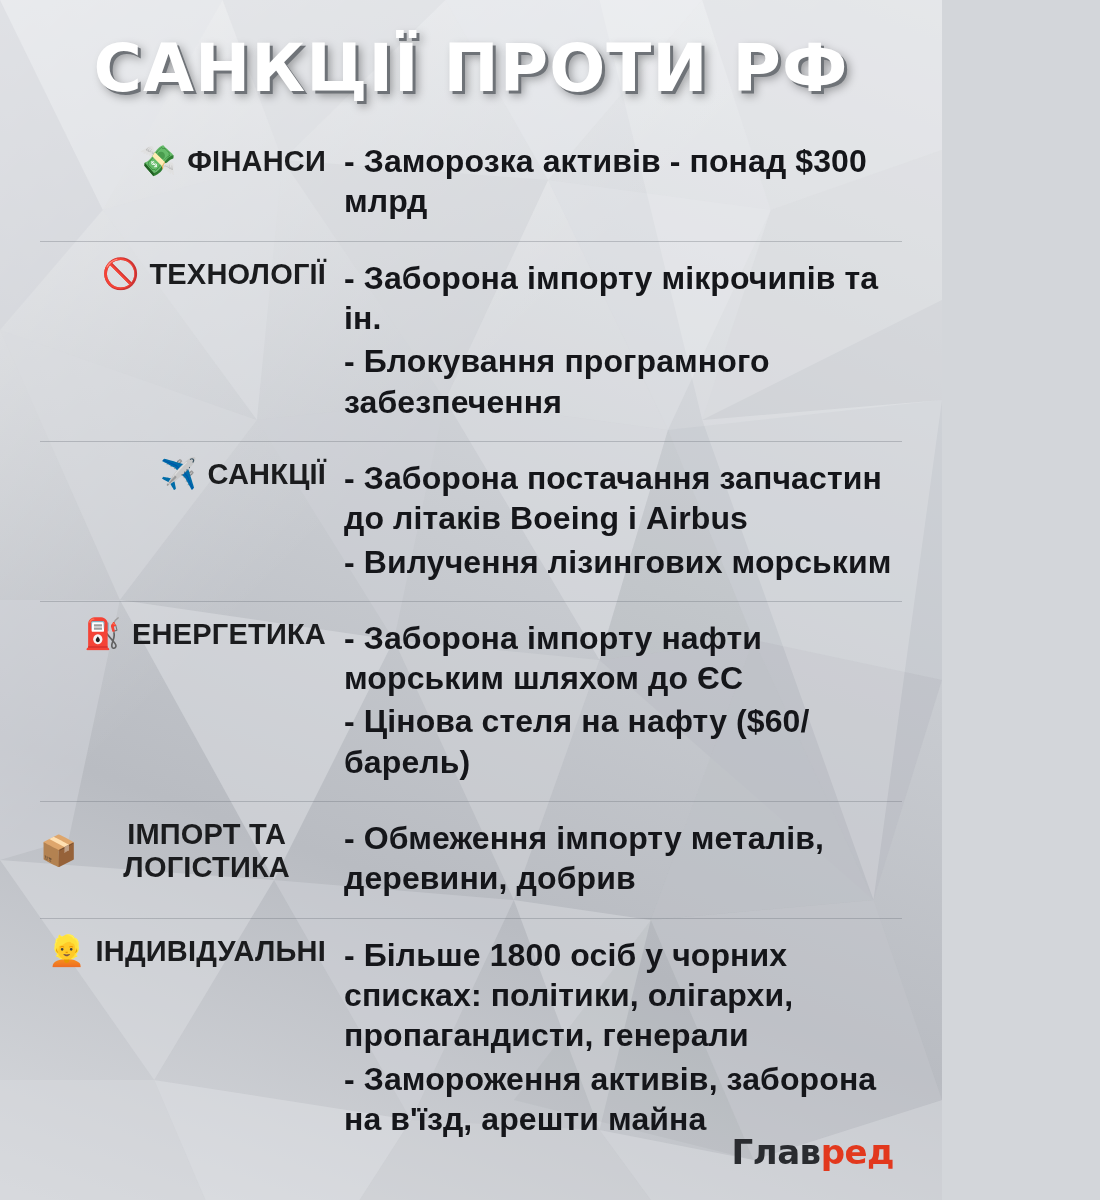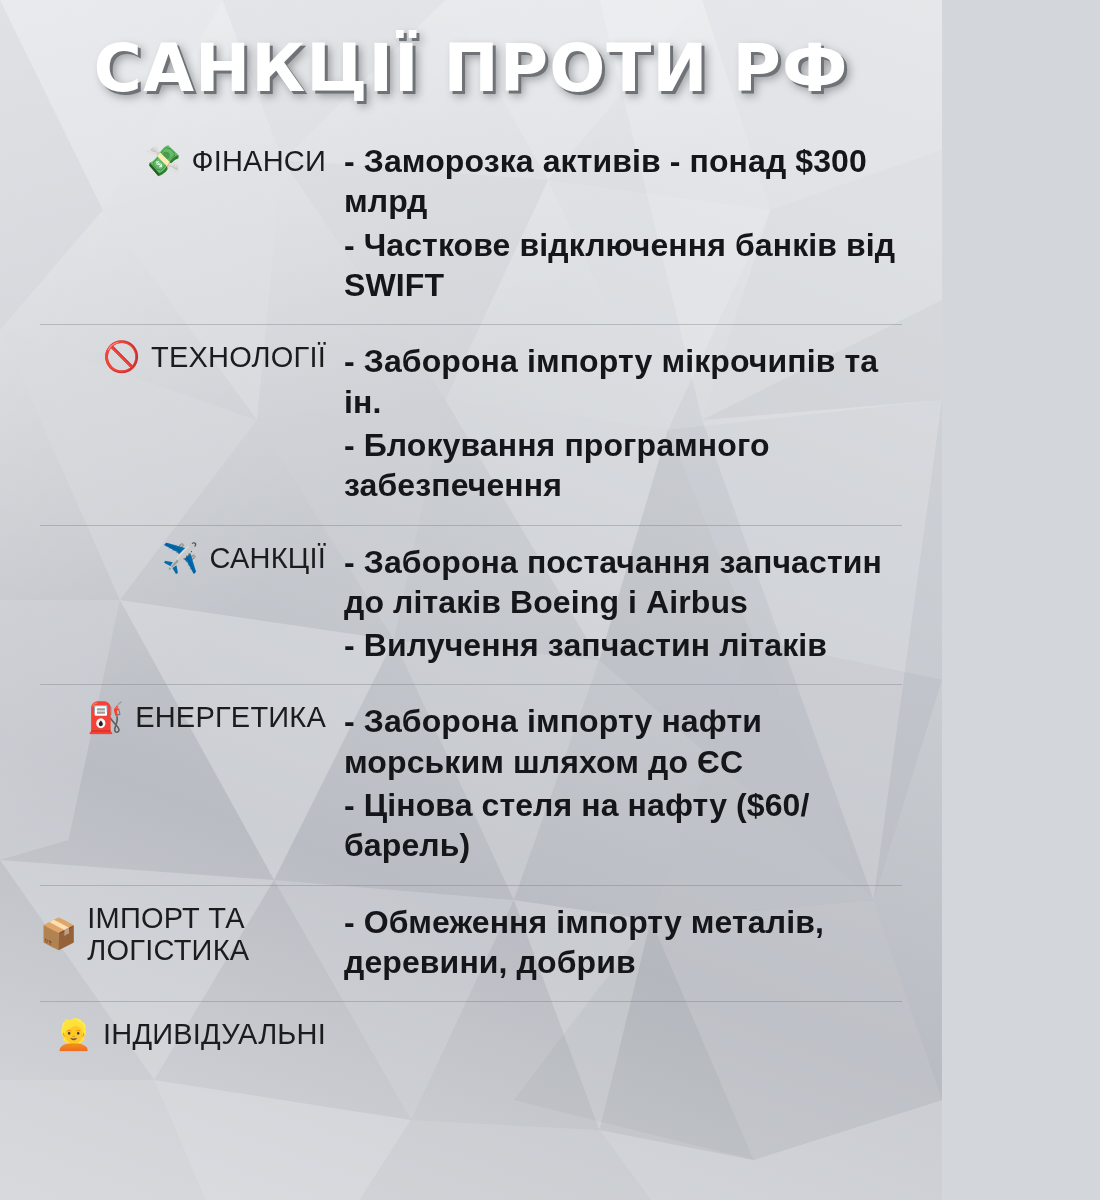--- a/index.html
+++ b/index.html
@@ -70,23 +70,23 @@
     padding-right: 14px;
     box-sizing: border-box;
   }
   .cat-icon {
     font-size: 30px;
     line-height: 1;
     flex: 0 0 auto;
   }
   .cat-label {
     font-size: 29px;
-    font-weight: 400;
+    font-weight: 700;
     color: #1b1c1e;
-    text-align: left;
+    text-align: center;
     line-height: 1.12;
     letter-spacing: 0.2px;
   }
 
   .items {
     flex: 1 1 auto;
     padding-left: 4px;
   }
   .item {
     font-size: 32px;
@@ -167,21 +167,20 @@
 
     <div class="rows">
 
       <div class="row r-fin">
         <div class="cat">
           <span class="cat-icon">💸</span>
           <span class="cat-label">ФІНАНСИ</span>
         </div>
         <div class="items">
           <p class="item">- Заморозка активів - понад $300 млрд</p>
-          <p class="item">- Часткове відключення  банків від SWIFT</p>
         </div>
       </div>
 
       <div class="row r-tech">
         <div class="cat">
           <span class="cat-icon">🚫</span>
           <span class="cat-label">ТЕХНОЛОГІЇ</span>
         </div>
         <div class="items">
           <p class="item">- Заборона імпорту мікрочипів та ін.</p>
@@ -189,21 +188,21 @@
         </div>
       </div>
 
       <div class="row r-avia">
         <div class="cat">
           <span class="cat-icon">✈️</span>
           <span class="cat-label">САНКЦІЇ</span>
         </div>
         <div class="items">
           <p class="item">- Заборона постачання запчастин до літаків Boeing і Airbus</p>
-          <p class="item">- Вилучення запчастин літаків</p>
+          <p class="item">- Вилучення лізингових морським</p>
         </div>
       </div>
 
       <div class="row r-energy">
         <div class="cat">
           <span class="cat-icon">⛽</span>
           <span class="cat-label">ЕНЕРГЕТИКА</span>
         </div>
         <div class="items">
           <p class="item">- Заборона імпорту нафти морським шляхом до ЄС</p>
@@ -219,19 +218,26 @@
         <div class="items">
           <p class="item">- Обмеження імпорту металів, деревини, добрив</p>
         </div>
       </div>
 
       <div class="row r-indiv">
         <div class="cat">
           <span class="cat-icon">👱</span>
           <span class="cat-label">ІНДИВІДУАЛЬНІ</span>
         </div>
+        <div class="items">
+          <p class="item">- Більше 1800 осіб у чорних списках: політики, олігархи, пропагандисти, генерали</p>
+          <p class="item">- Замороження активів, заборона на в'їзд, арешти майна</p>
+        </div>
       </div>
 
     </div>
   </div>
 
+  <div class="brand">
+    <span class="b1">Глав</span><span class="b2">ред</span>
+  </div>
 
 </div>
 
 </body></html>

